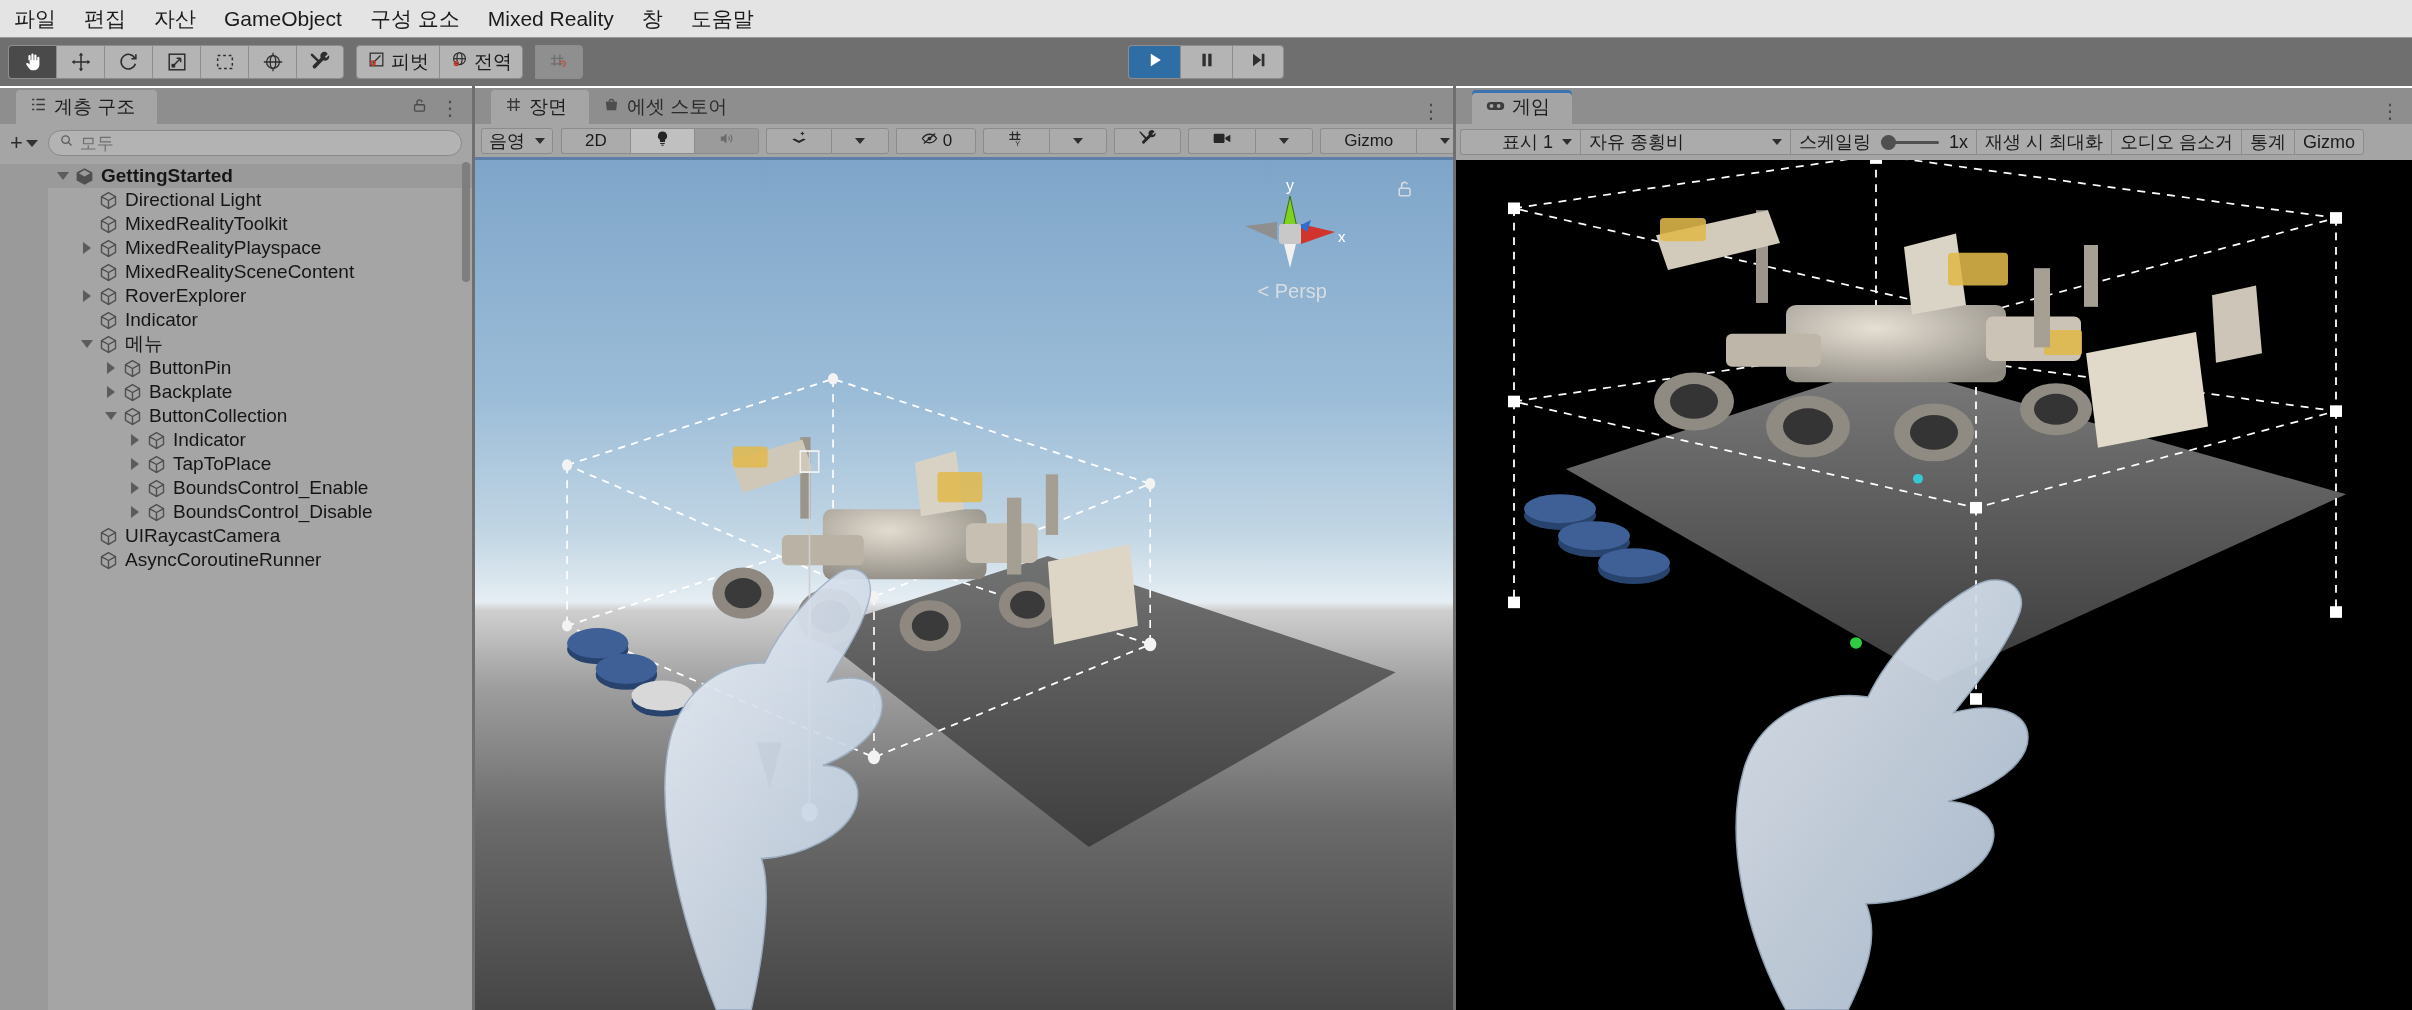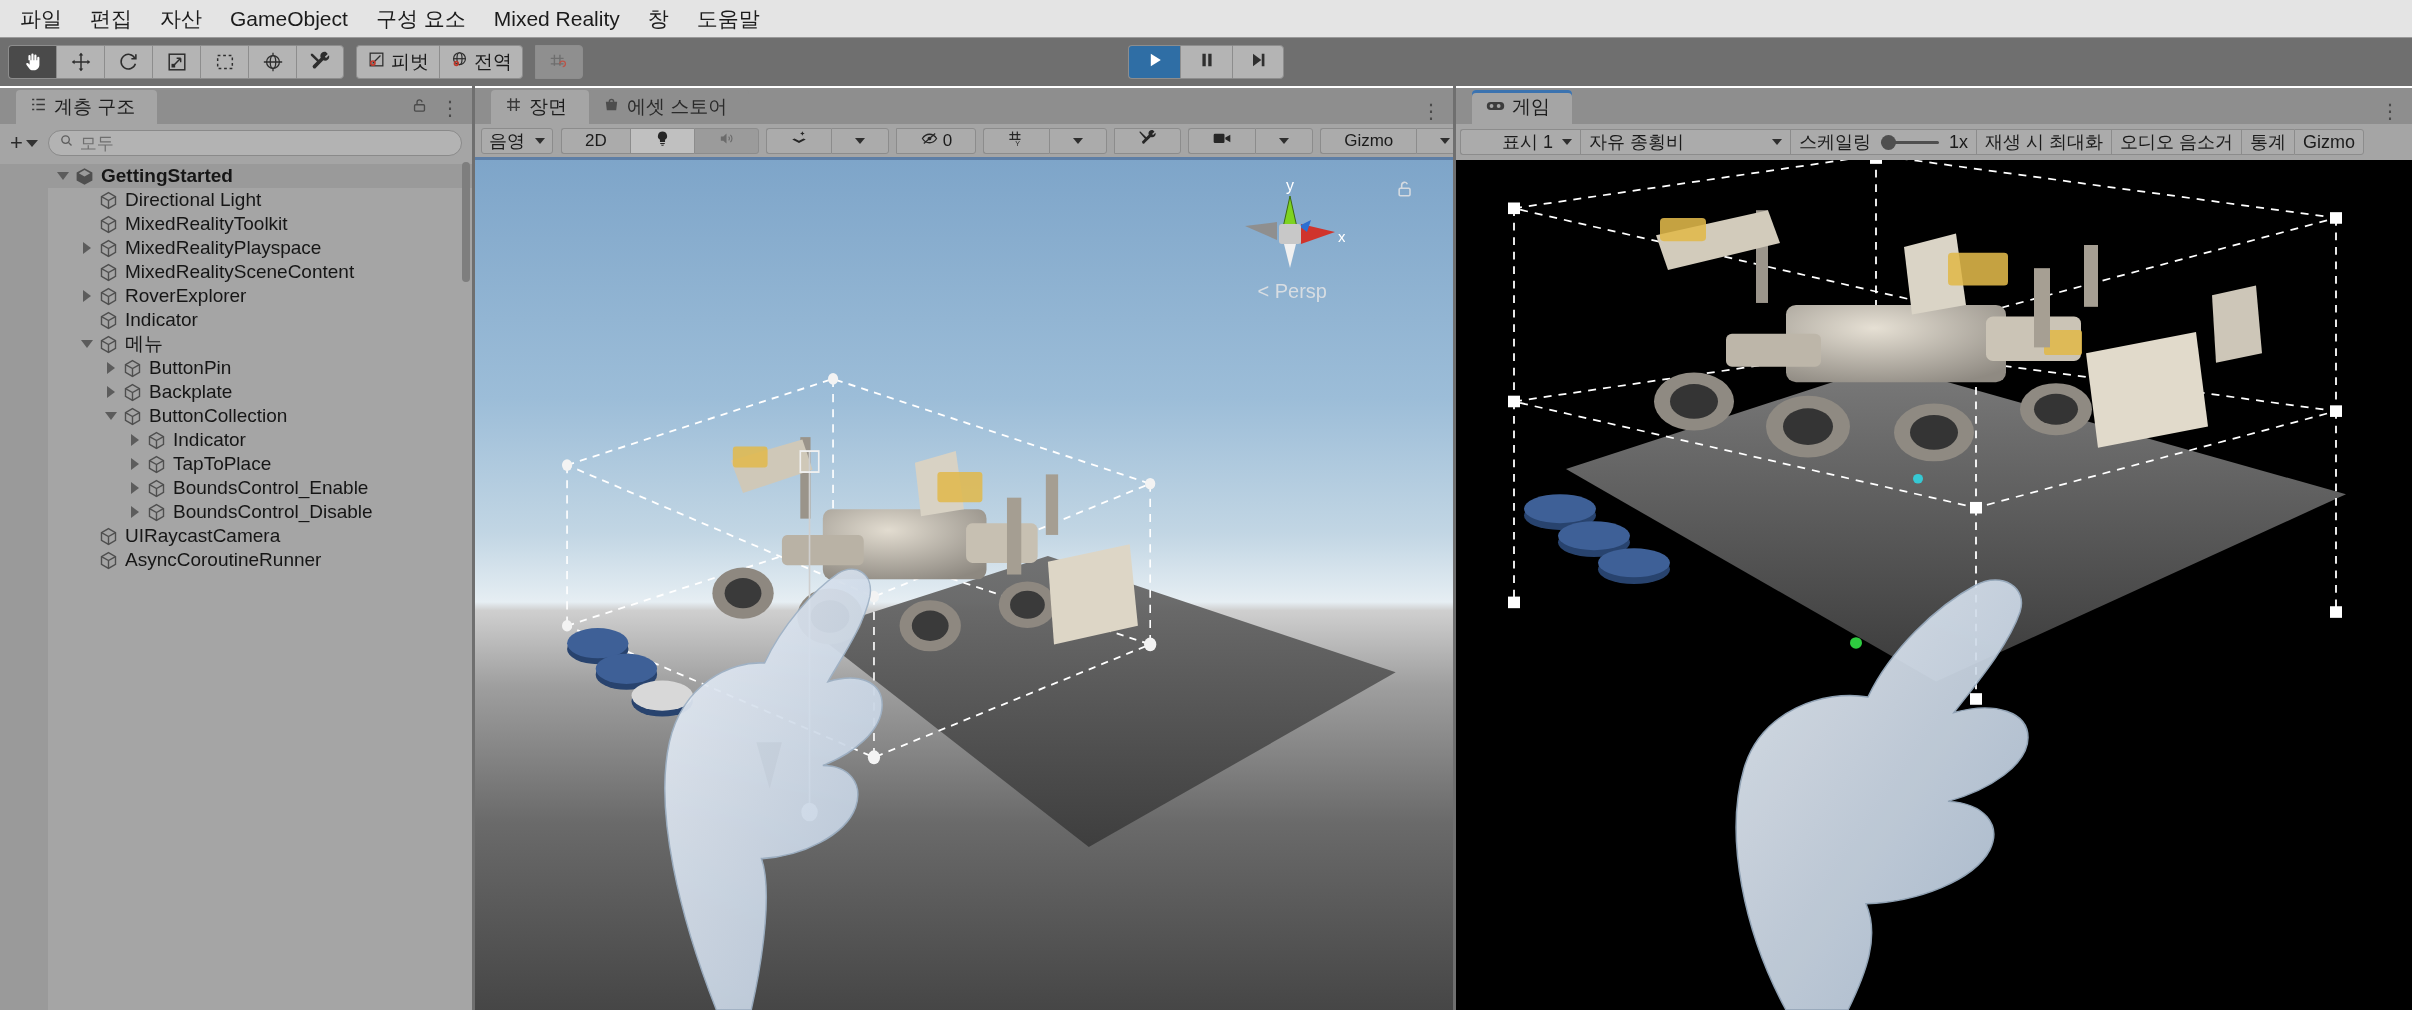--- a/index.html
+++ b/index.html
@@ -11,21 +11,21 @@
     color: #101010;
     -webkit-font-smoothing: antialiased;
   }
   .app { position: relative; width: 2412px; height: 1010px; display: flex; flex-direction: column; }
 
   
   .menubar {
     height: 38px; min-height: 38px;
     background: #e4e4e4;
     display: flex; align-items: center;
-    padding-left: 6px;
+    padding-left: 0;
     border-bottom: 1px solid #9a9a9a;
   }
   .menubar .mi {
     font-size: 21px; color: #1b1b1b;
     padding: 2px 14px; line-height: 1; white-space: nowrap;
     cursor: default;
   }
 
   
   .toolbar {

